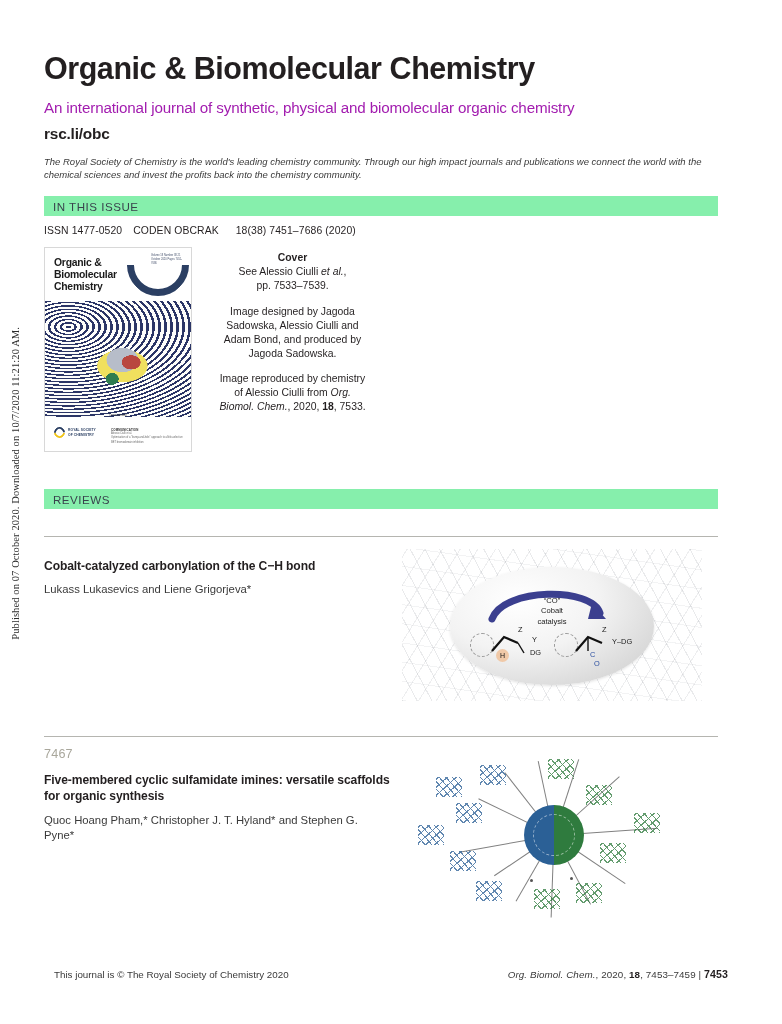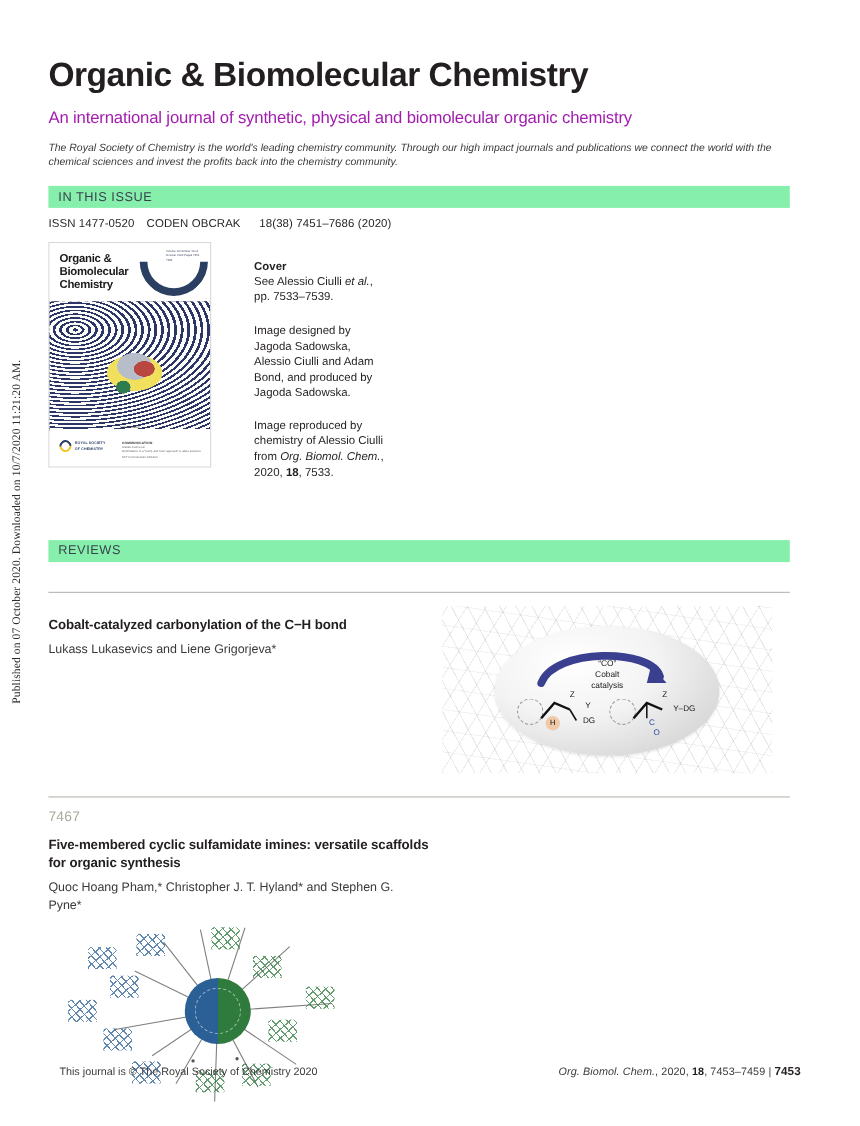--- a/index.html
+++ b/index.html
@@ -187,36 +187,36 @@
   .ct-comm-l { font-size: 2.6px; color: #6a6a6a; line-height: 1.7; }
 
   .cover-text {
     margin-left: 23px;
     width: 155px;
     font-size: 10.4px;
     line-height: 1.36;
     color: #231f20;
   }
   .cover-text .hdr { font-weight: bold; }
-  .cover-text p { margin: 16px; }
+  .cover-text p { margin: 4px; text-align: center; }
   .cover-text p + p { margin-top: 11px; }
   .cover-text i { font-style: italic; }
   .cover-text b { font-weight: bold; }
 
   
   .reviews-band { margin-top: 37px; }
 
   .article {
     display: flex;
     align-items: flex-start;
     border-top: 1px solid #b5b5b0;
     padding-top: 10px;
   }
   .article.first { margin-top: 27px; }
-  .article.second { margin-top: 21px; flex-direction: column; }
+  .article.second { margin-top: 35px; }
   .art-left { width: 356px; flex: 0 0 auto; padding-right: 10px; box-sizing: border-box; }
   .art-page {
     font-size: 12.6px;
     color: #a9a79c;
     letter-spacing: 0.2px;
   }
   .art-title {
     font-size: 12.1px;
     font-weight: bold;
     color: #231f20;
@@ -306,20 +306,21 @@
 
 <div class="side-stamp">
   <span>Published on 07 October 2020. Downloaded on 10/7/2020 11:21:20 AM.</span>
 </div>
 
 <div class="page">
 
   <div class="masthead">
     <h1 class="journal-title">Organic &amp; Biomolecular Chemistry</h1>
     <p class="journal-subtitle">An international journal of synthetic, physical and biomolecular organic chemistry</p>
+    <p class="journal-url">rsc.li/obc</p>
     <p class="rsc-blurb">The Royal Society of Chemistry is the world's leading chemistry community. Through our high impact journals and publications we connect the world with the chemical sciences and invest the profits back into the chemistry community.</p>
   </div>
 
   <div class="band" style="margin-top:14px;">
     <span class="band-label">IN THIS ISSUE</span>
   </div>
 
   <div class="issue-meta">
     <span>ISSN 1477-0520</span><span class="sp"></span><span>CODEN OBCRAK</span><span class="sp-wide"></span><span>18(38) 7451–7686 (2020)</span>
   </div>

